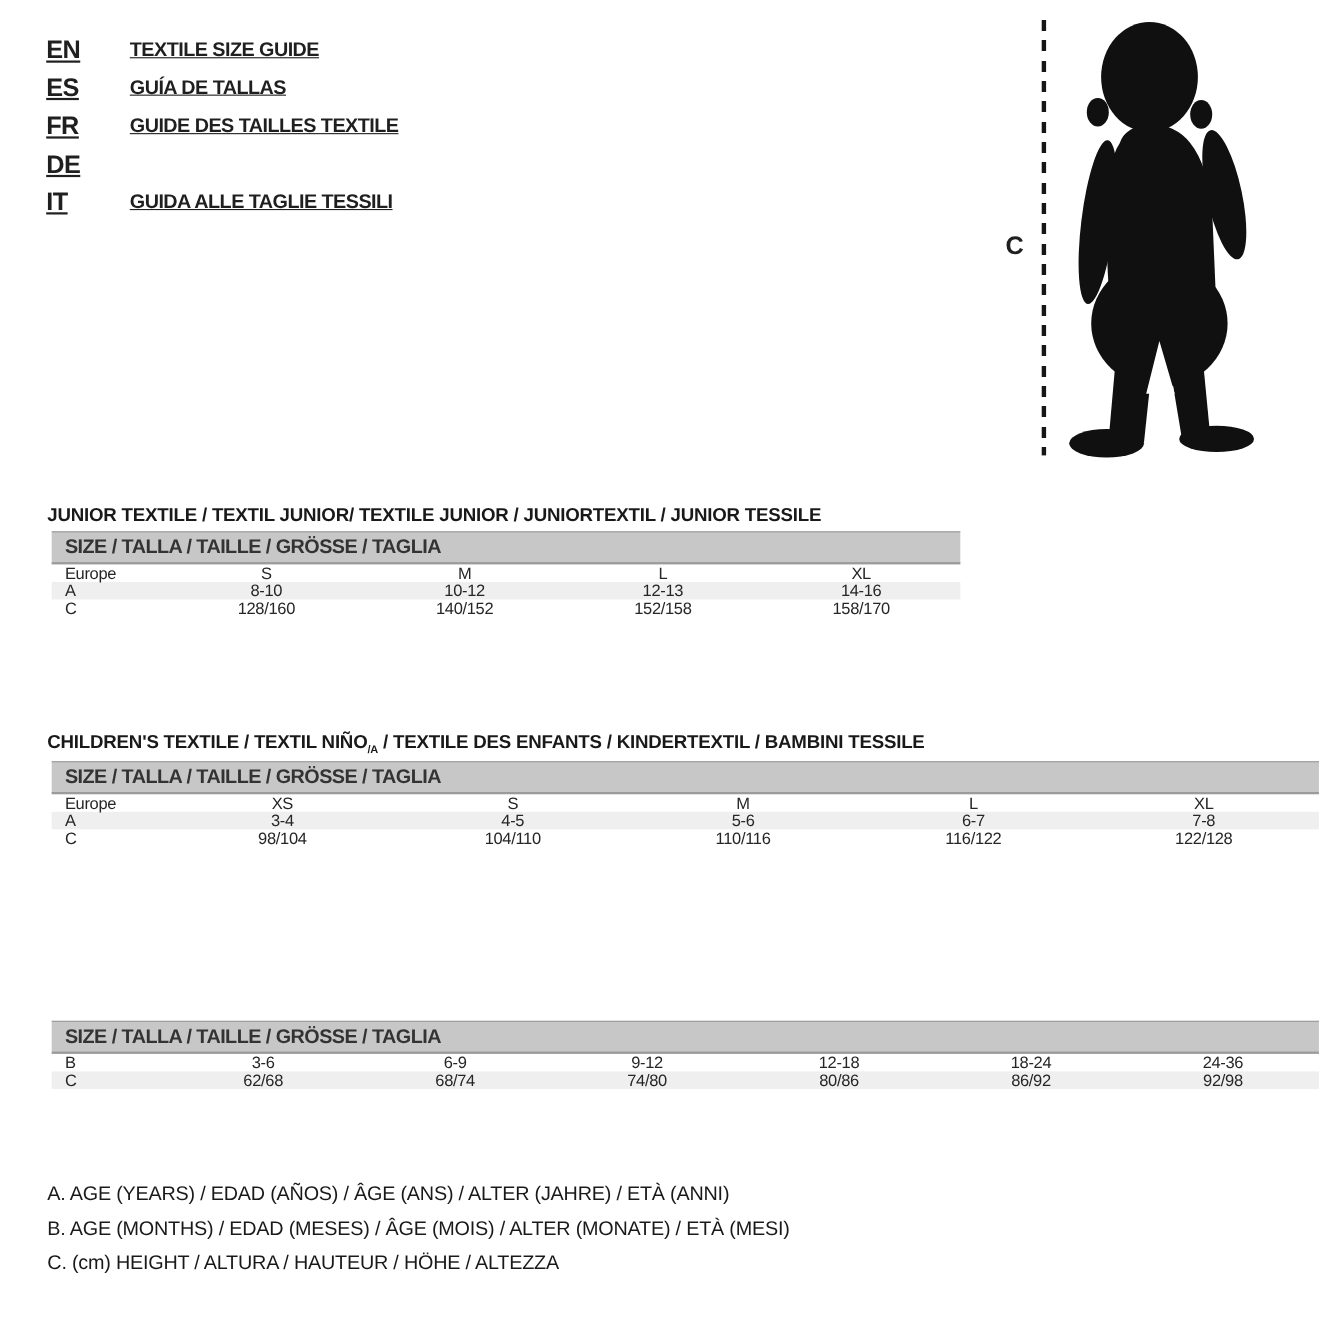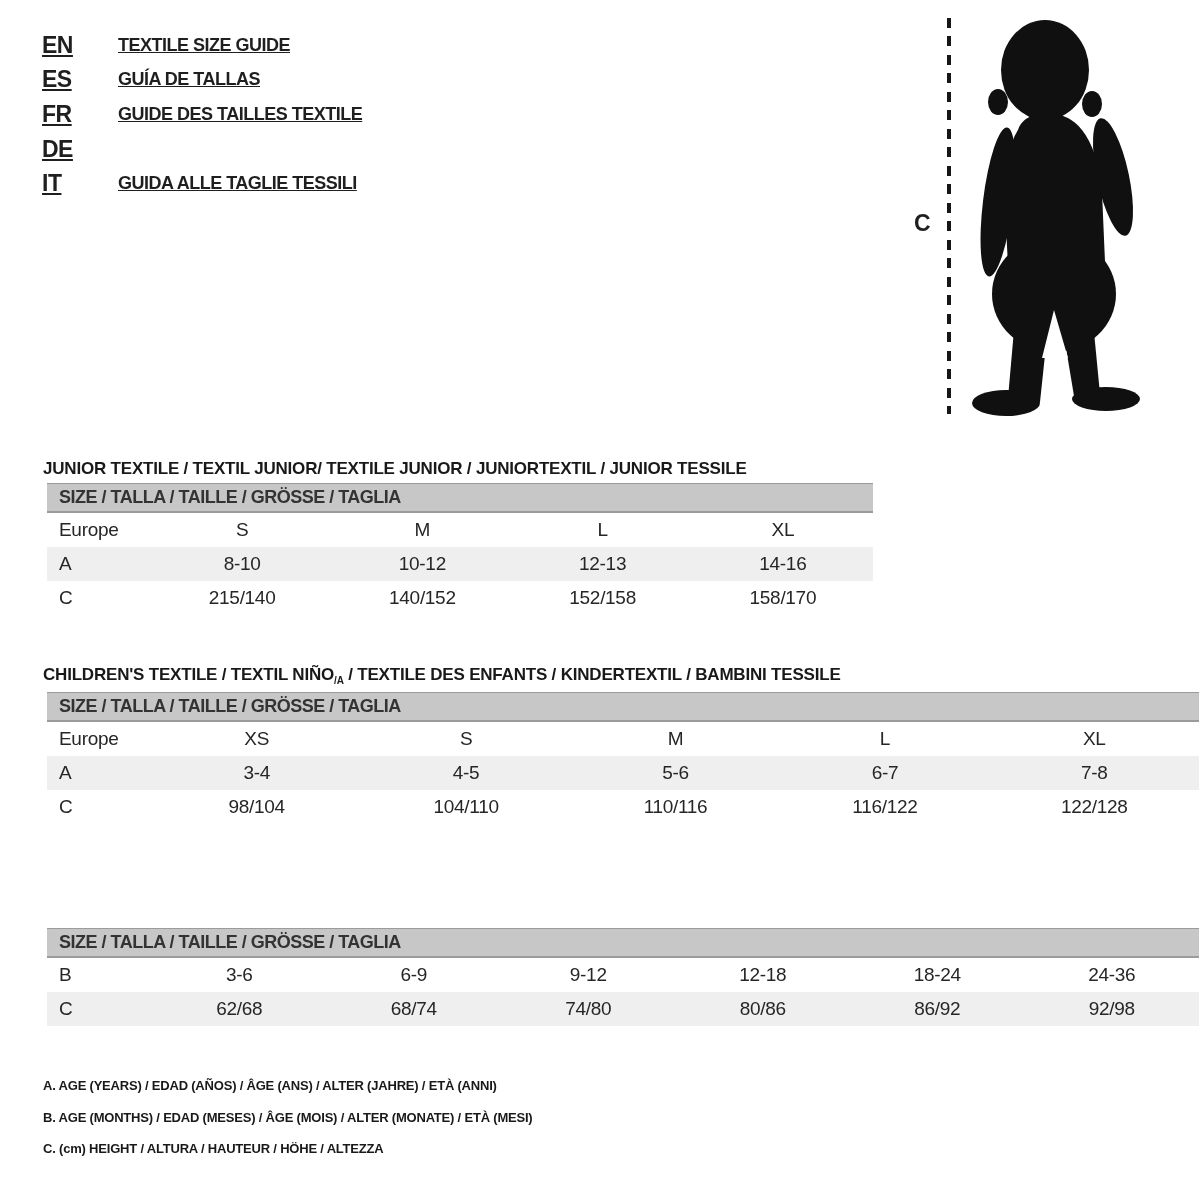--- a/index.html
+++ b/index.html
@@ -28,33 +28,33 @@
     position:absolute;left:12px;top:16px;margin:0;white-space:nowrap;
     font-size:17px;font-weight:bold;letter-spacing:-.2px;line-height:31px;color:#191919;
   }
   .sec-title .sub{font-size:10px;vertical-align:sub;}
   .tbl{position:absolute;left:16px;width:100%;}
   .tbl-head{
     height:27px;background:#c7c7c7;display:flex;align-items:center;
     border-top:1px solid #9b9b9b;border-bottom:2px solid #9b9b9b;
     padding-left:12px;font-size:18px;font-weight:bold;letter-spacing:-.5px;color:#333333;
   }
-  .row{display:flex;height:34px;align-items:center;font-size:19px;letter-spacing:-.3px;color:#262626;}
+  .row{display:flex;height:16px;align-items:center;font-size:15px;letter-spacing:-.3px;color:#262626;}
   .row.shaded{background:#efefef;}
   .row .lbl{width:105px;padding-left:12px;box-sizing:border-box;flex:none;}
   .row .cell{flex:1;text-align:center;}
   #sec-junior{top:437px;width:826px;}
   #sec-junior .tbl{top:46px;}
   #sec-children{top:643px;width:1152px;}
   #sec-children .tbl{top:49px;}
   #sec-babies{top:848px;width:1152px;}
   #sec-babies .tbl{top:80px;}
   
   .legend{position:absolute;left:43px;top:1070px;}
-  .legend-line{font-size:13px;font-weight:bold;letter-spacing:-.2px;line-height:31.5px;white-space:nowrap;color:#191919;}
+  .legend-line{font-size:18px;font-weight:normal;letter-spacing:-.2px;line-height:31.5px;white-space:nowrap;color:#191919;}
 </style>
 </head>
 <body>
 
 <div class="langs" id="langs">
     <div class="lang-row">
       <span class="lang-code">EN</span>
       <span class="lang-title">TEXTILE SIZE GUIDE</span>
     </div>
     <div class="lang-row">
@@ -122,21 +122,21 @@
         </div>
         <div class="row shaded">
           <span class="lbl">A</span>
           <span class="cell">8-10</span>
           <span class="cell">10-12</span>
           <span class="cell">12-13</span>
           <span class="cell">14-16</span>
         </div>
         <div class="row">
           <span class="lbl">C</span>
-          <span class="cell">215/140</span>
+          <span class="cell">128/160</span>
           <span class="cell">140/152</span>
           <span class="cell">152/158</span>
           <span class="cell">158/170</span>
         </div>
       </div>
   </div>
 </section>
 
 <section class="sec" id="sec-children">
   <h2 class="sec-title">

